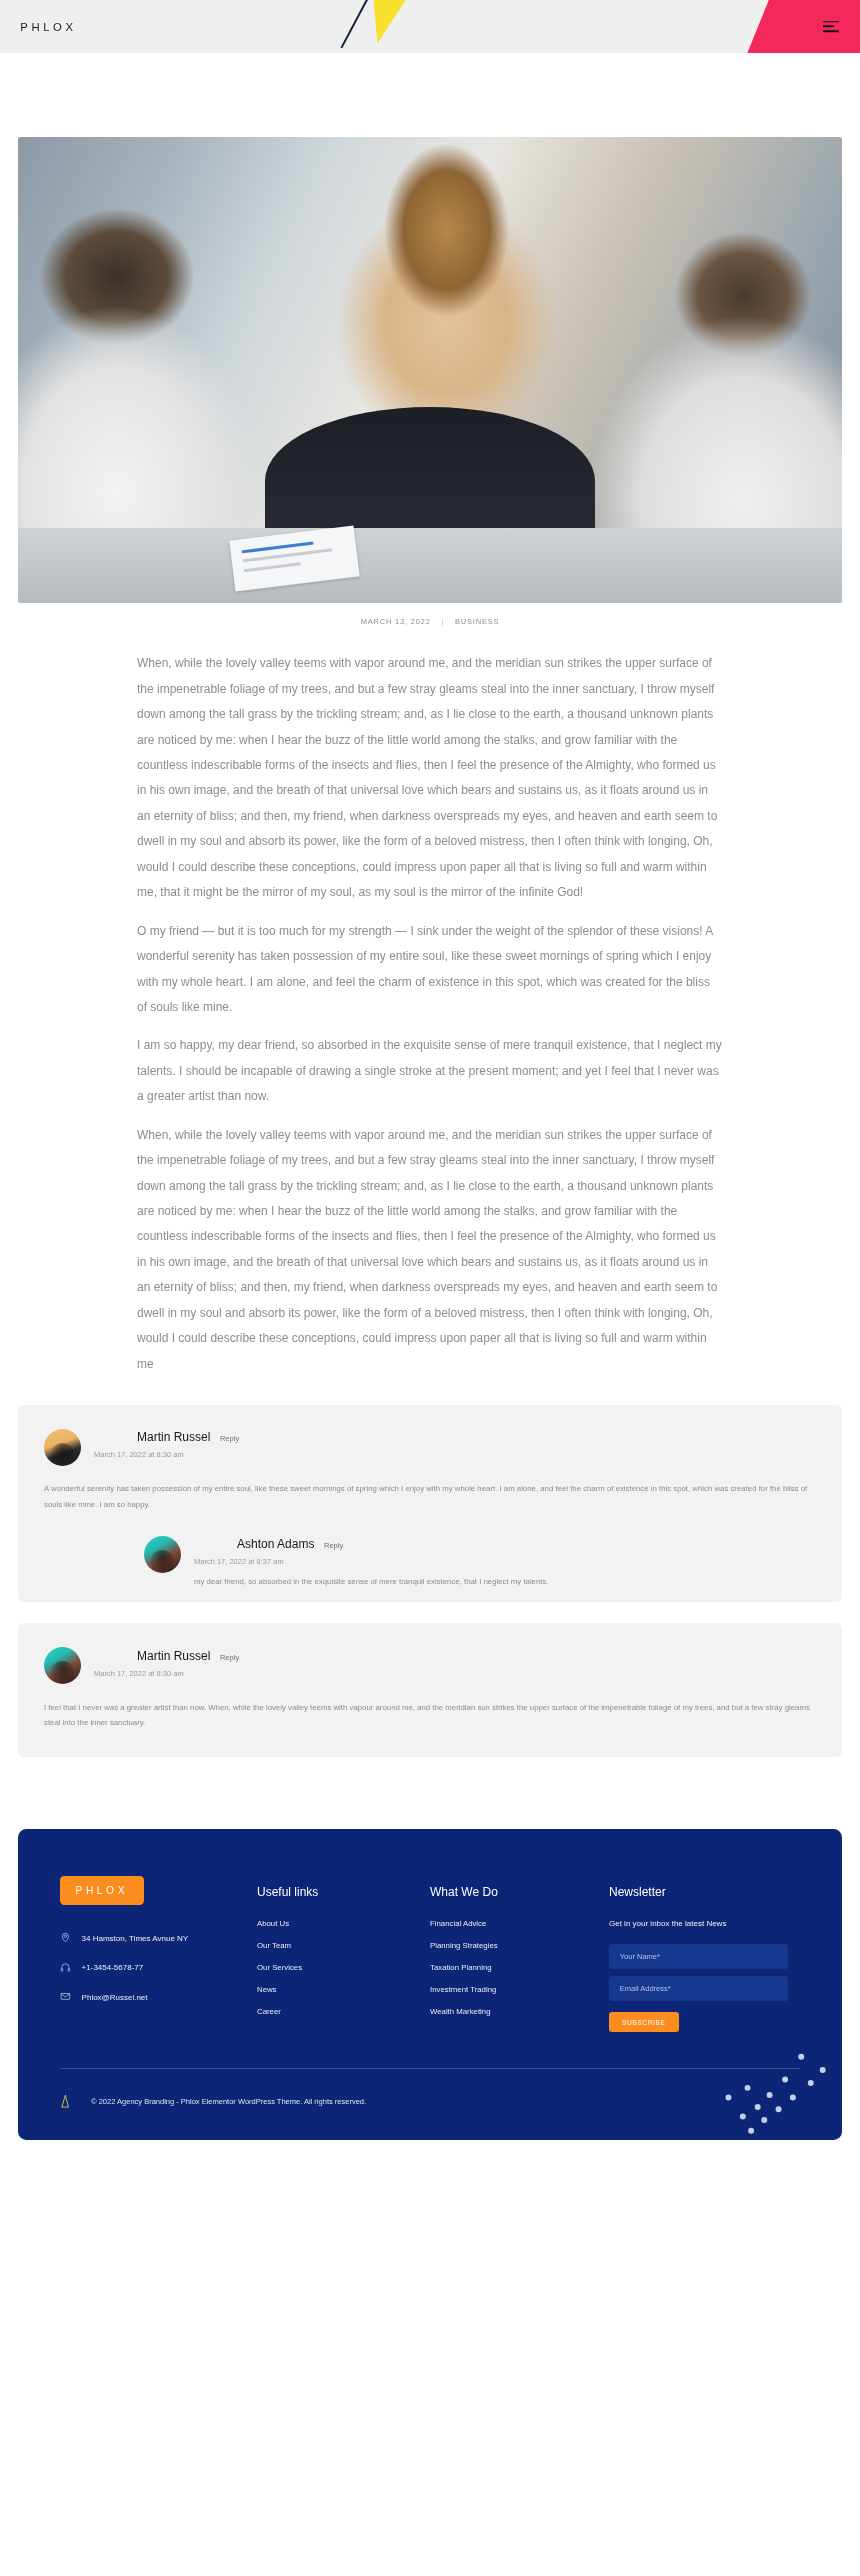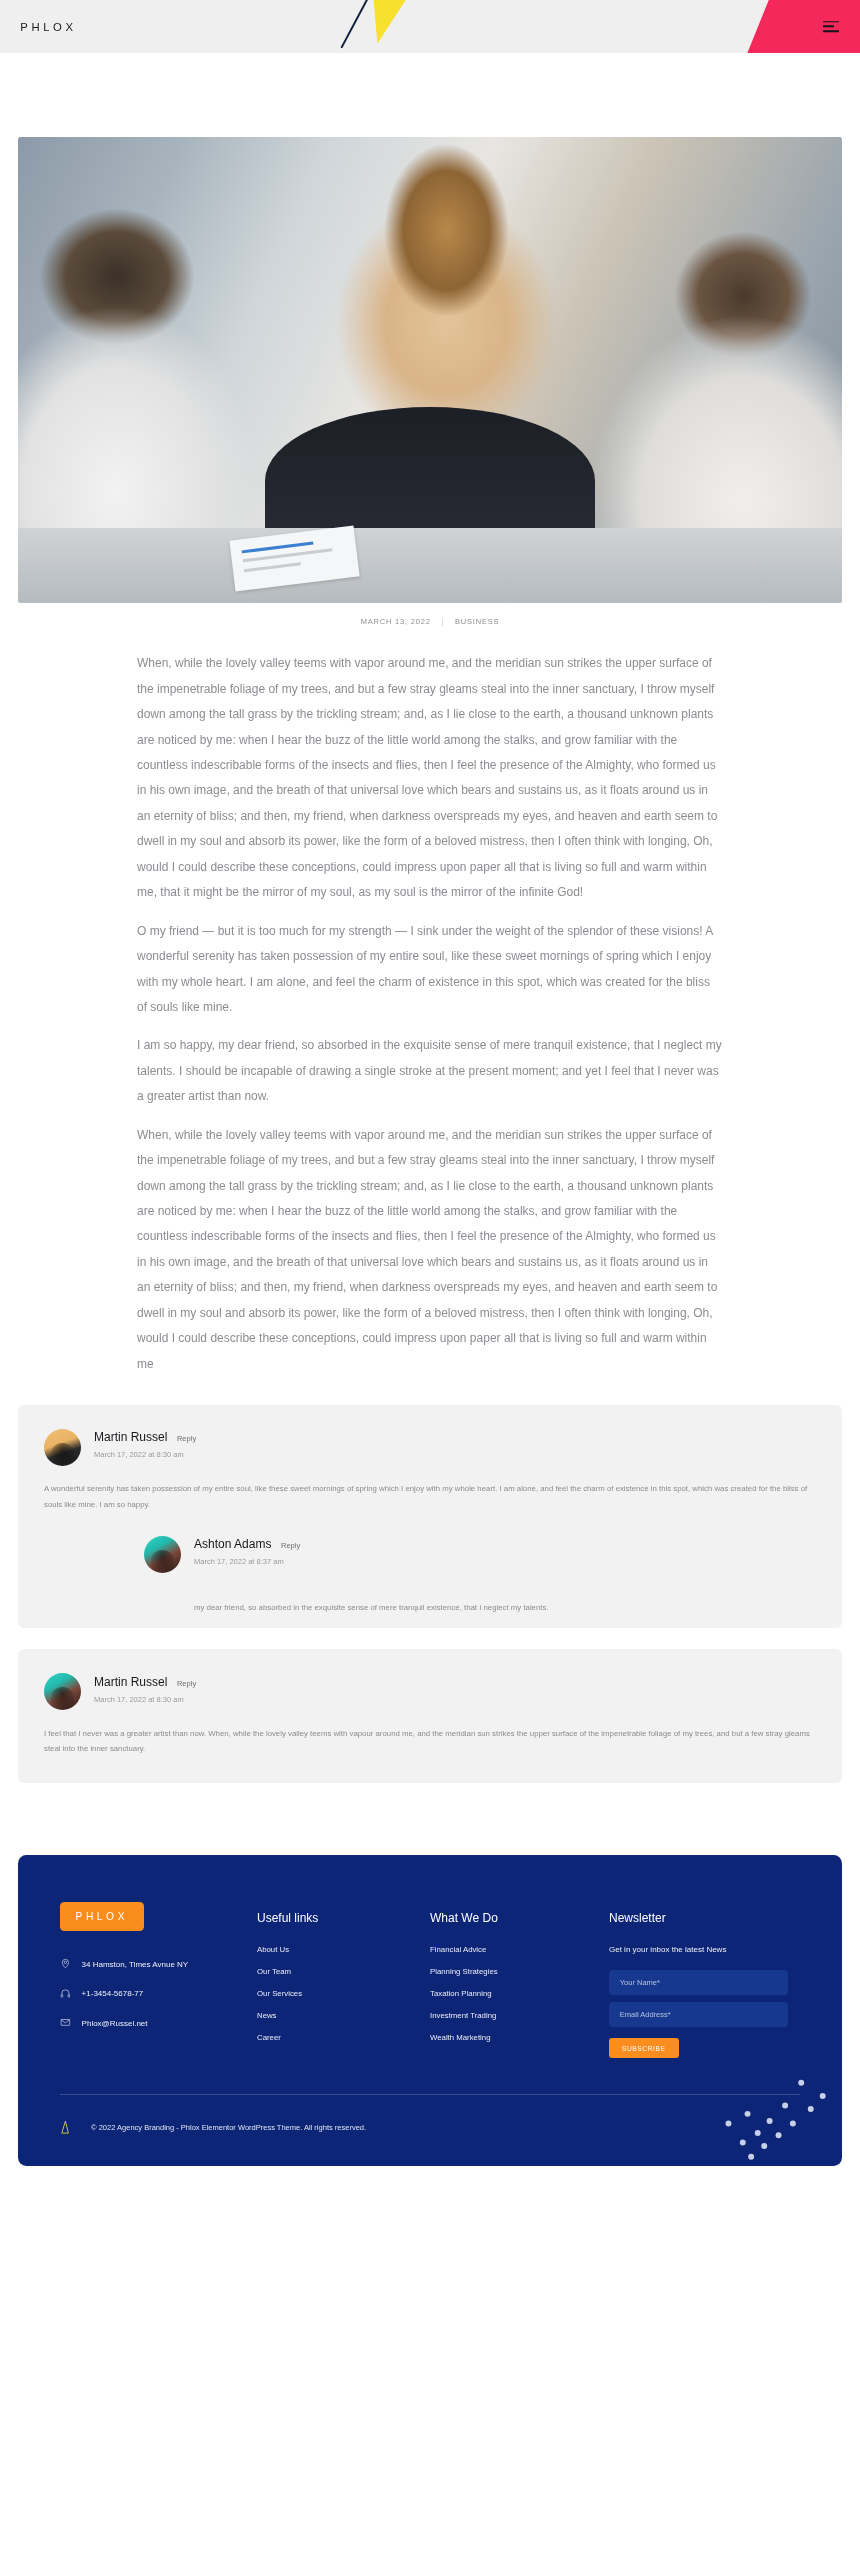--- a/index.html
+++ b/index.html
@@ -182,30 +182,30 @@
   .avatar.a1 { background: linear-gradient(160deg,#f0c07a 0%,#e9b263 40%,#2b2b2b 62%,#1a1a1a 100%); }
   .avatar.a2 { background: linear-gradient(150deg,#2fd6c5 0%,#23b9ae 32%,#7d4a3c 58%,#241814 100%); }
   .avatar.a3 { background: linear-gradient(150deg,#2fd6c5 0%,#23b9ae 32%,#7d4a3c 58%,#241814 100%); }
   .avatar::after{
     content:""; position:absolute; left:18%; top:38%; width:64%; height:58%;
     background: radial-gradient(ellipse at 50% 30%, rgba(0,0,0,.55), rgba(0,0,0,.15) 70%);
     border-radius: 50% 50% 42% 42%;
   }
   .comment-meta { flex: 1; padding-top: 1.2px; }
   .comment-name-row { display: flex; align-items: baseline; gap: 9.6px; }
-  .comment-author { font-size: 12px; color: #16181d; font-weight: 400; }
+  .comment-author { font-size: 12px; color: #16181d; font-weight: 400; margin-left: 43px; }
   .reply-link { font-size: 7.5px; color: #6f6f75; cursor: pointer; }
   .comment-date { font-size: 7.5px; color: #9a9aa0; margin-top: 6px; }
   .comment-text {
     font-size: 7.8px; line-height: 2.0; color: #8c8c92;
     margin-top: 15.5px;
   }
   .comment-card.nested-wrap { padding-bottom: 12px; }
   .nested { margin-left: 100px; margin-top: 24px; }
-  .nested .comment-text { margin-top: 27px; }
+  .nested .comment-text { margin-top: 1px; }
 
   
   .form-card {
     width: 824px; margin: 21.5px auto 0;
     background: #f2f2f2; border-radius: 7.2px;
     padding: 51px 90px 51px;
   }
   .form-title { font-size: 15.5px; font-weight: 700; color: #11307e; }
   .form-note { margin-top: 10.8px; font-size: 7.5px; color: #55555b; }
   .field { margin-top: 33px; position: relative; }

